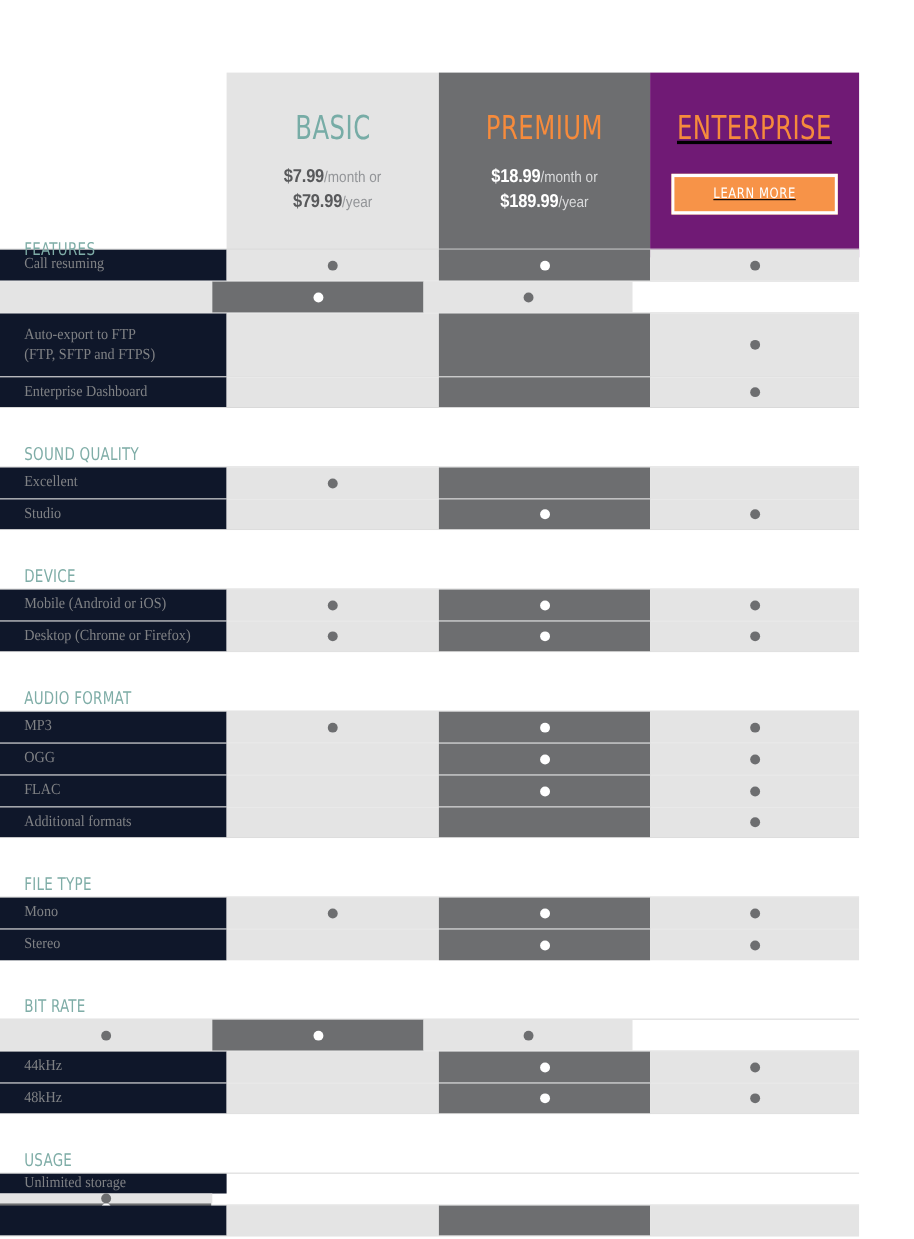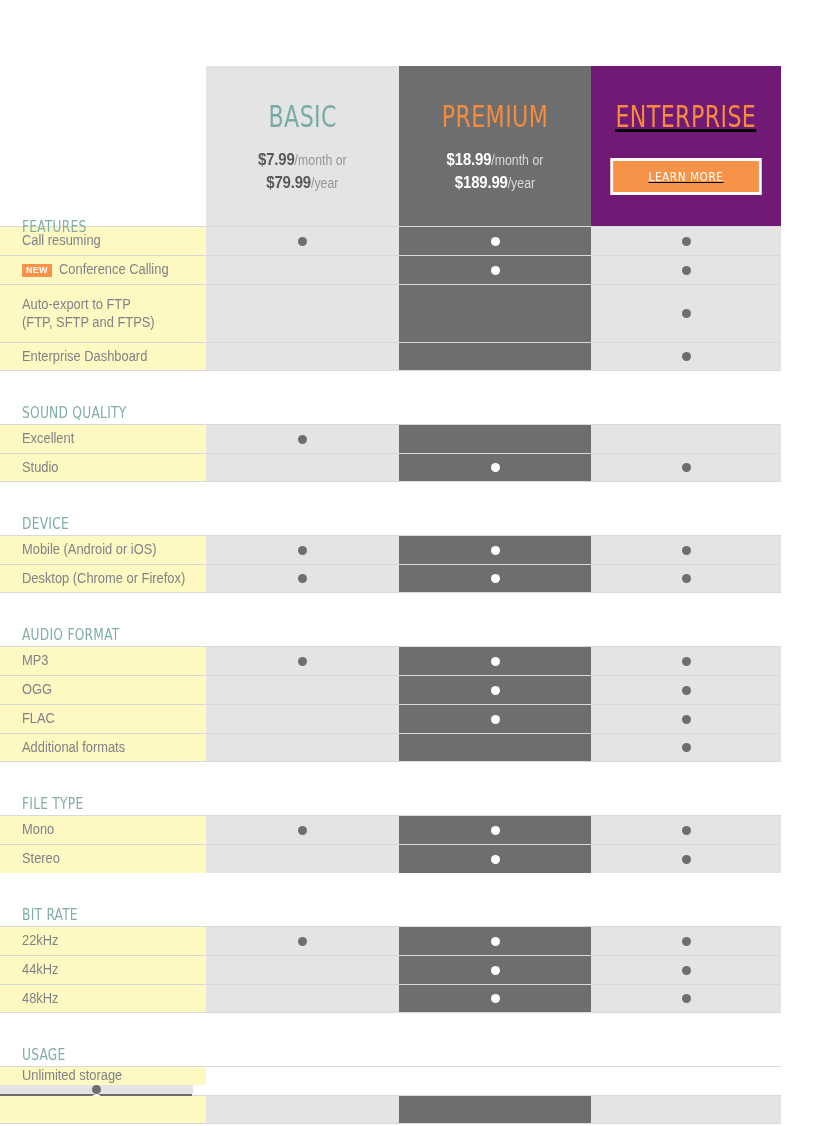--- a/index.html
+++ b/index.html
@@ -140,22 +140,23 @@
   .row.last { border-bottom: 1px solid #d9d9d9; }
 
   .cell-label {
     box-sizing: border-box;
     width: 206px;
     padding-left: 22px;
     display: flex;
     align-items: center;
     color: #808285;
     font-size: 14px;
-    background: #fef9c3;
+    background: #0f172a;
     line-height: 1.25;
+    font-family: Liberation Serif, serif;
   }
   .cell-label .label-text { transform: scaleX(0.92); transform-origin: left center; display:inline-block; }
 
   .cell-val {
     box-sizing: border-box;
     display: flex;
     align-items: center;
     justify-content: center;
   }
   .cell-val.basic      { width: 193px; background: #e4e4e4; }
@@ -240,26 +241,20 @@
               <span class="dot dark"></span>
             </div>
             <div class="cell-val premium">
               <span class="dot light"></span>
             </div>
             <div class="cell-val enterprise">
               <span class="dot dark"></span>
             </div>
           </div>
           <div class="row" style="height: 29px;">
-            <div class="cell-label">
-              <div class="label-inline">
-                <span class="badge-new">NEW</span>
-                <span class="label-text">Conference Calling</span>
-              </div>
-            </div>
             <div class="cell-val basic"></div>
             <div class="cell-val premium">
               <span class="dot light"></span>
             </div>
             <div class="cell-val enterprise">
               <span class="dot dark"></span>
             </div>
           </div>
           <div class="row" style="height: 58px;">
             <div class="cell-label">
@@ -453,25 +448,20 @@
               <span class="dot dark"></span>
             </div>
           </div>
         </div>
       </div>
       <div class="gap"></div>
       <div class="section">
         <div class="section-title"><span>BIT RATE</span></div>
         <div class="rows">
           <div class="row" style="height: 29px;">
-            <div class="cell-label">
-              <div class="label-inline">
-                <span class="label-text">22kHz</span>
-              </div>
-            </div>
             <div class="cell-val basic">
               <span class="dot dark"></span>
             </div>
             <div class="cell-val premium">
               <span class="dot light"></span>
             </div>
             <div class="cell-val enterprise">
               <span class="dot dark"></span>
             </div>
           </div>

